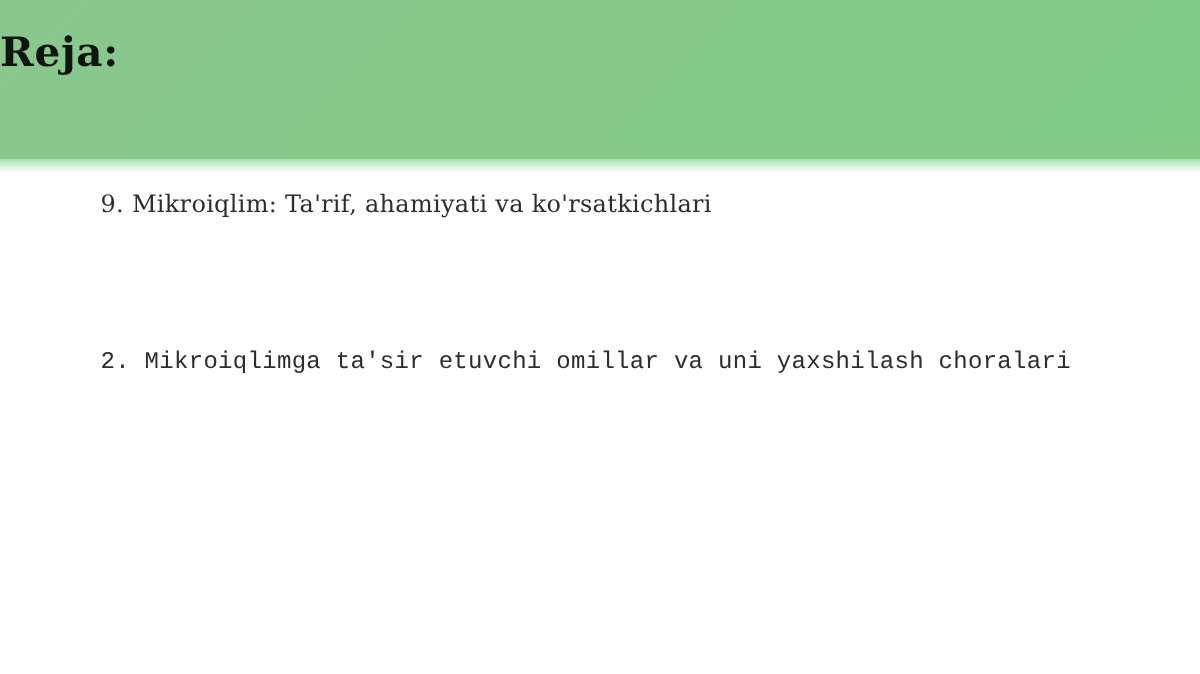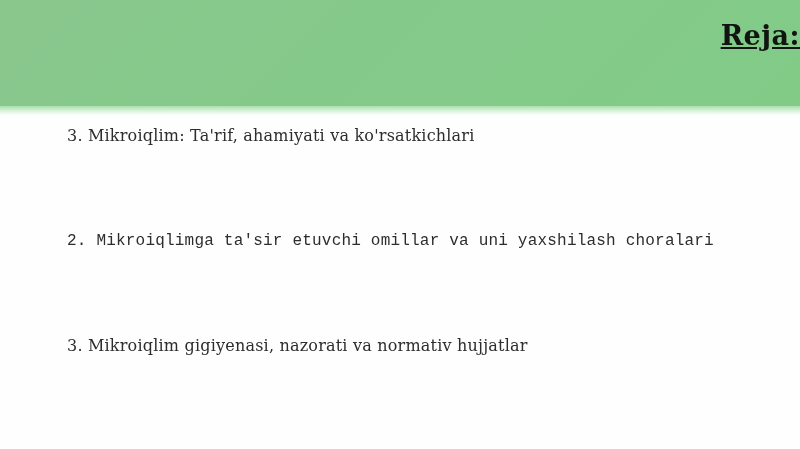--- a/index.html
+++ b/index.html
@@ -29,26 +29,25 @@
     left: 0;
     width: 800px;
     height: 9px;
     background: linear-gradient(to bottom, #a9dfad 0%, #d9f3da 55%, #fdfefd 100%);
   }
   .slide-title {
     position: absolute;
     top: 20px;
     left: 0;
     width: 800px;
-    text-align: right;
+    text-align: left;
     font-size: 27px;
     font-weight: bold;
     color: #111511;
     letter-spacing: 0.5px;
-    text-decoration: underline;
   }
   .slide-body {
     position: absolute;
     top: 115px;
     left: 0;
     width: 800px;
     height: 334px;
   }
   .list-item {
     position: absolute;
@@ -64,17 +63,16 @@
   .list-item.item-2 { top: 220px; }
 </style>
 </head>
 <body>
 
 <div class="slide">
   <div class="slide-header"></div>
   <div class="header-fade"></div>
   <div class="slide-title">Reja:</div>
   <div class="slide-body">
-    <div class="list-item item-0">3. Mikroiqlim: Ta'rif, ahamiyati va ko'rsatkichlari</div>
+    <div class="list-item item-0">9. Mikroiqlim: Ta'rif, ahamiyati va ko'rsatkichlari</div>
     <div class="list-item item-1">2. Mikroiqlimga ta'sir etuvchi omillar va uni yaxshilash choralari</div>
-    <div class="list-item item-2">3. Mikroiqlim gigiyenasi, nazorati va normativ hujjatlar</div>
   </div>
 </div>
 
 </body></html>

